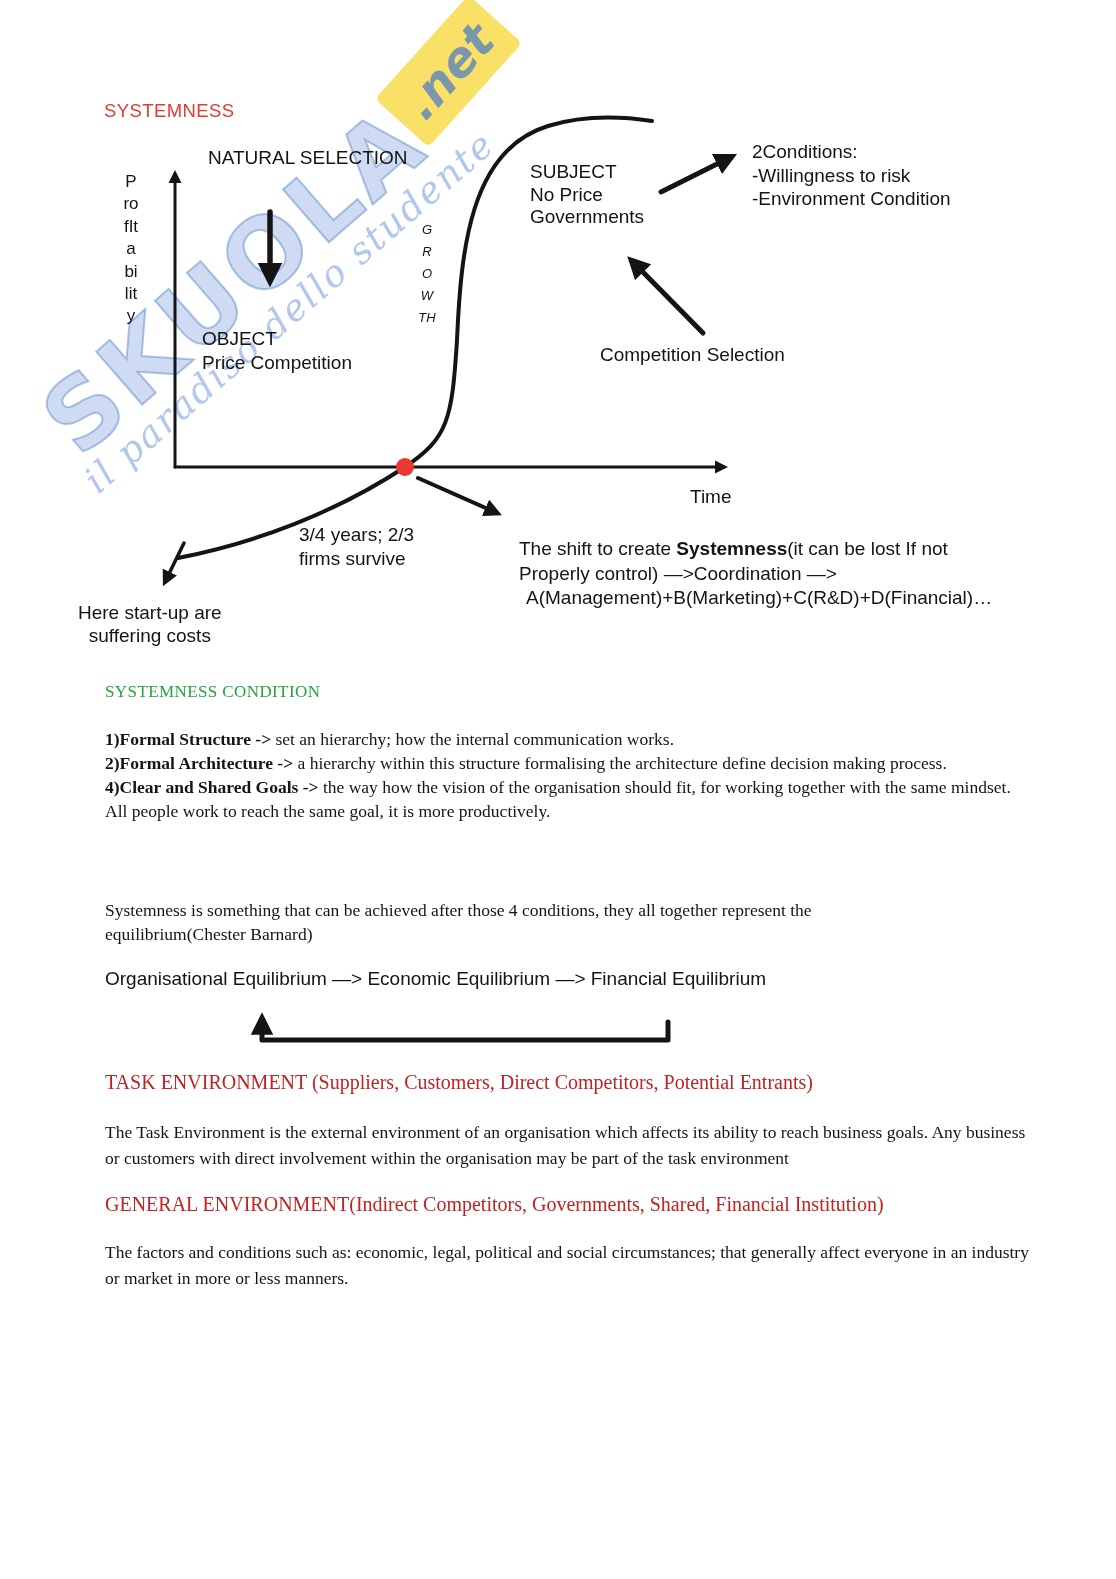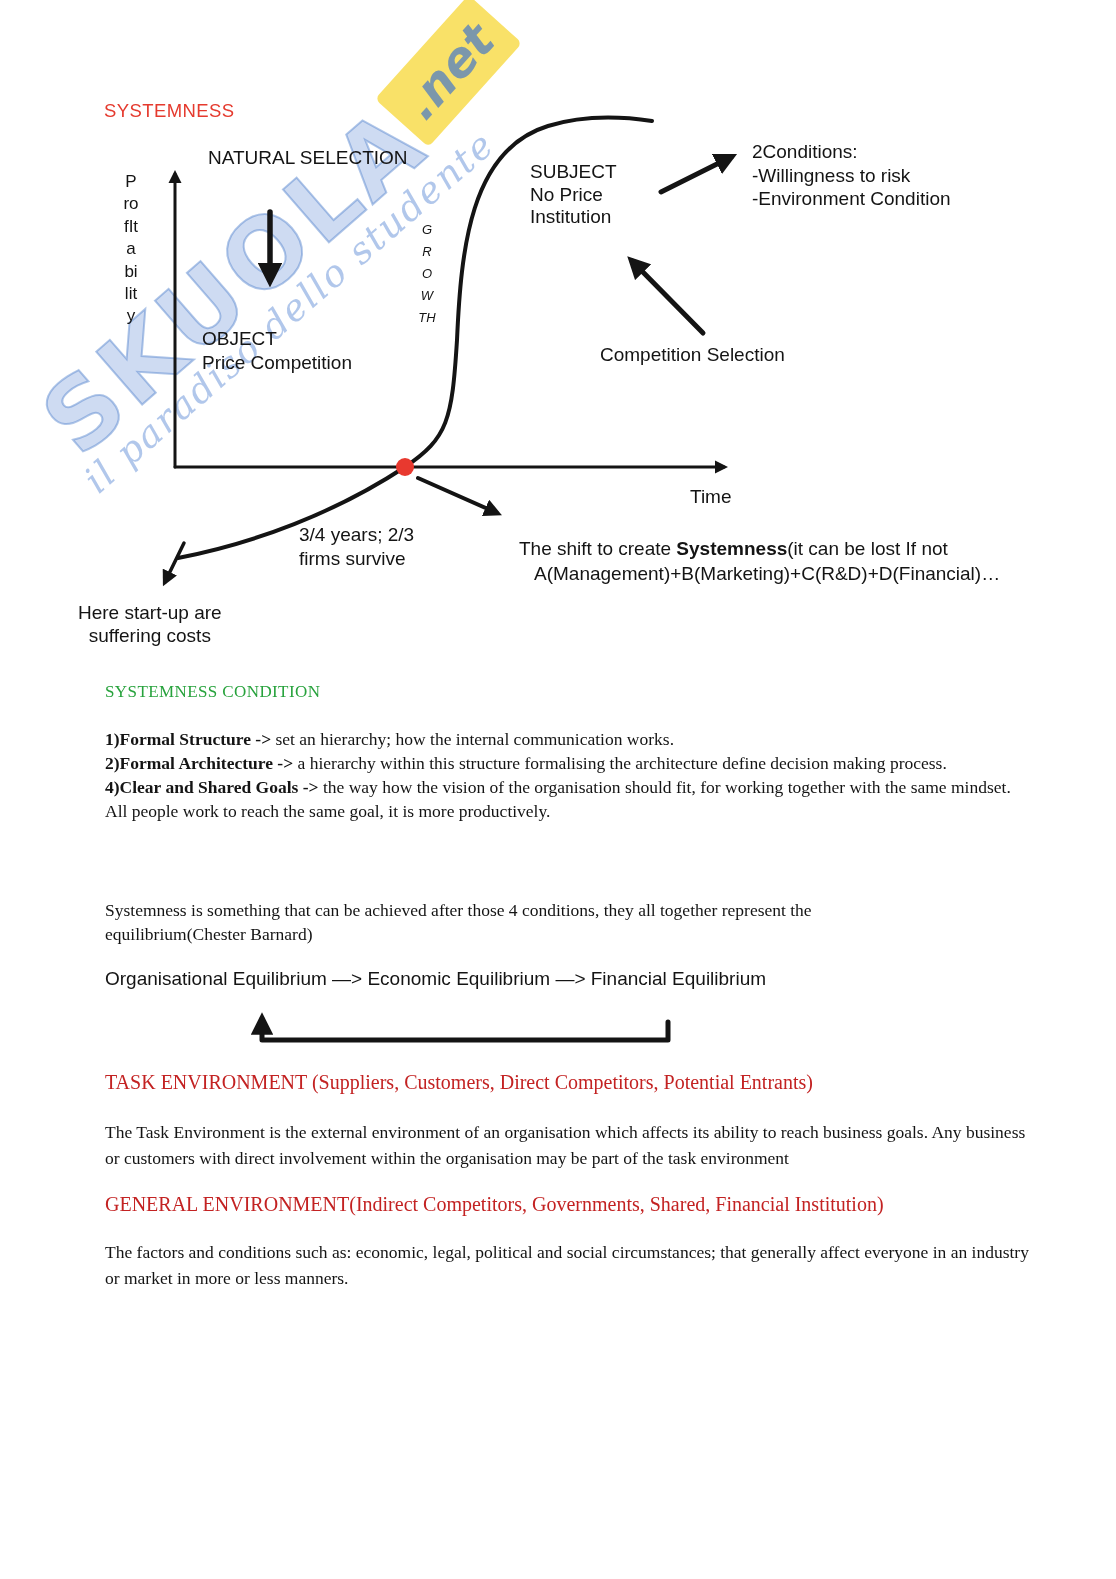--- a/index.html
+++ b/index.html
@@ -53,21 +53,21 @@
   .vert { white-space: normal; word-break: break-all; text-align: center; }
   .profitability { left: 123px; top: 171px; width: 16px; font-size: 17px; line-height: 22.4px; }
   .growth { left: 418px; top: 219px; width: 18px; font-size: 13px; line-height: 22px; font-style: italic; }
   .object-label { left: 202px; top: 327px; line-height: 24px; }
   .subject-label { left: 530px; top: 161px; line-height: 22.5px; }
   .conditions-label { left: 752px; top: 140px; line-height: 23.5px; }
   .competition-selection { left: 600px; top: 343px; }
   .time-label { left: 690px; top: 485px; }
   .survival-label { left: 299px; top: 523px; line-height: 24px; }
   .shift-label { left: 519px; top: 537px; line-height: 24.5px; }
-  .shift-line3 { padding-left: 7px; margin-left: 8px; }
+  .shift-line3 { padding-left: 7px; }
   .startup-label { left: 78px; top: 601px; line-height: 23px; text-align: center; }
 
   
   .sblock { position: absolute; z-index: 2; font-family: "Liberation Serif", serif; font-size: 17.5px; line-height: 24px; }
   .sc-heading { left: 105px; top: 680px; font-size: 17px; letter-spacing: .4px; color: var(--heading-green, #27a23c); }
   .sc-items { left: 105px; top: 727px; width: 908px; }
   .sc-item b { font-weight: bold; }
   .sc-summary { left: 105px; top: 898px; width: 775px; }
   .equilibrium-line { left: 105px; top: 967px; }
   .env-heading { font-size: 20px; color: var(--heading-red, #c32222); }
@@ -112,39 +112,40 @@
 <div class="label vert growth">GROWTH</div>
 
 <div class="label object-label">
   <div>OBJECT</div>
   <div>Price Competition</div>
 </div>
 
 <div class="label subject-label">
   <div>SUBJECT</div>
   <div>No Price</div>
-  <div>Institution</div>
+  <div>Governments</div>
 </div>
 
 <div class="label conditions-label">
   <div>2Conditions:</div>
   <div>-Willingness to risk</div>
   <div>-Environment Condition</div>
 </div>
 
 <div class="label competition-selection">Competition Selection</div>
 <div class="label time-label">Time</div>
 
 <div class="label survival-label">
   <div>3/4 years; 2/3</div>
   <div>firms survive</div>
 </div>
 
 <div class="label shift-label">
   <div><span>The shift to create </span><b>Systemness</b><span>(it can be lost If not</span></div>
+  <div>Properly control) —&gt;Coordination —&gt;</div>
   <div class="shift-line3">A(Management)+B(Marketing)+C(R&amp;D)+D(Financial)…</div>
 </div>
 
 <div class="label startup-label">
   <div>Here start-up are</div>
   <div>suffering costs</div>
 </div>
 
 <div class="sblock sc-heading">SYSTEMNESS CONDITION</div>
 

